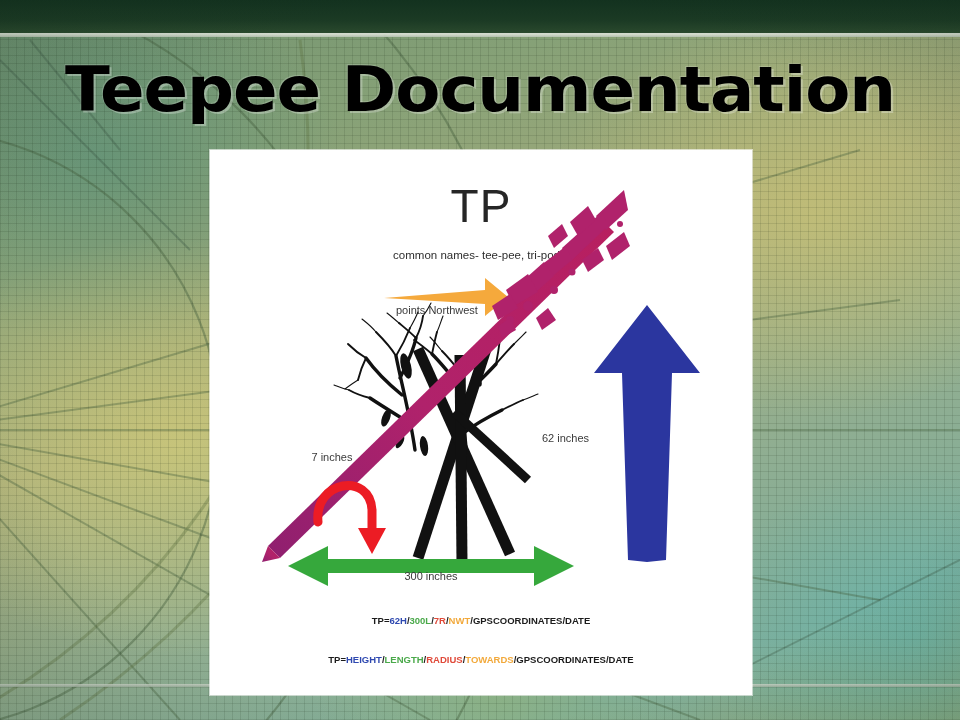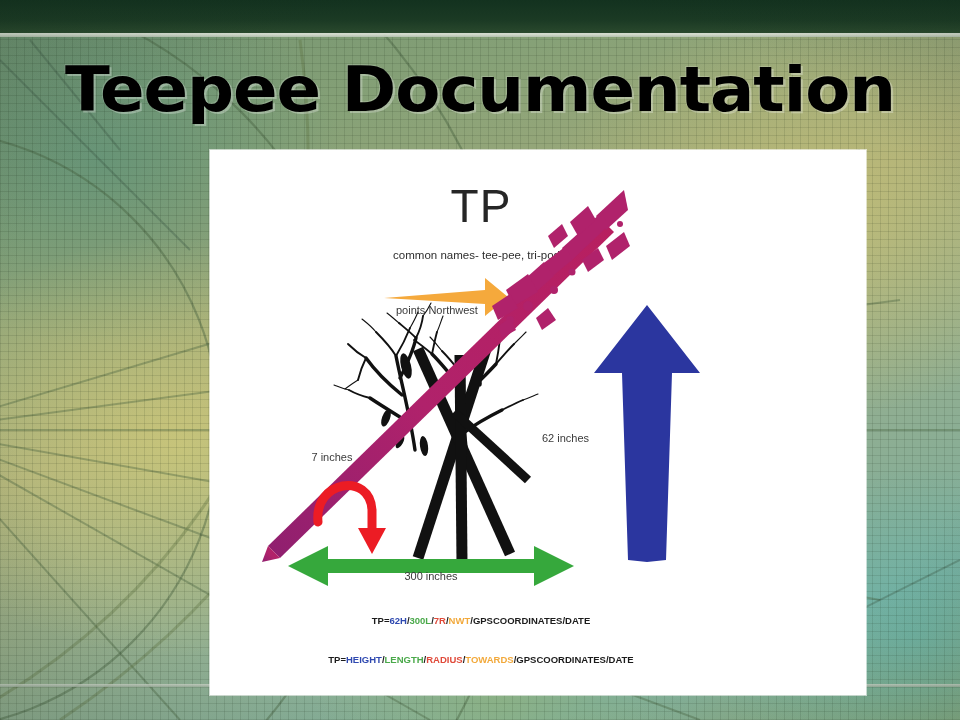--- a/index.html
+++ b/index.html
@@ -81,21 +81,21 @@
     color: #000;
     transform: scaleX(1.06);
     text-shadow: 2px 2px 0 rgba(255,255,255,.30), -1px -1px 0 rgba(255,255,255,.18);
     white-space: nowrap;
   }
 
   
   #panel {
     position: absolute;
     left: 210px; top: 150px;
-    width: 656px; height: 545px;
+    width: 542px; height: 545px;
     background: #ffffff;
     box-shadow: 0 0 0 1px rgba(255,255,255,.6);
     overflow: hidden;
     text-decoration: underline;
   }
   #panel svg { display: block; }
 
   .dg-tp {
     font-family: "Liberation Sans", sans-serif;
     font-size: 46px;

